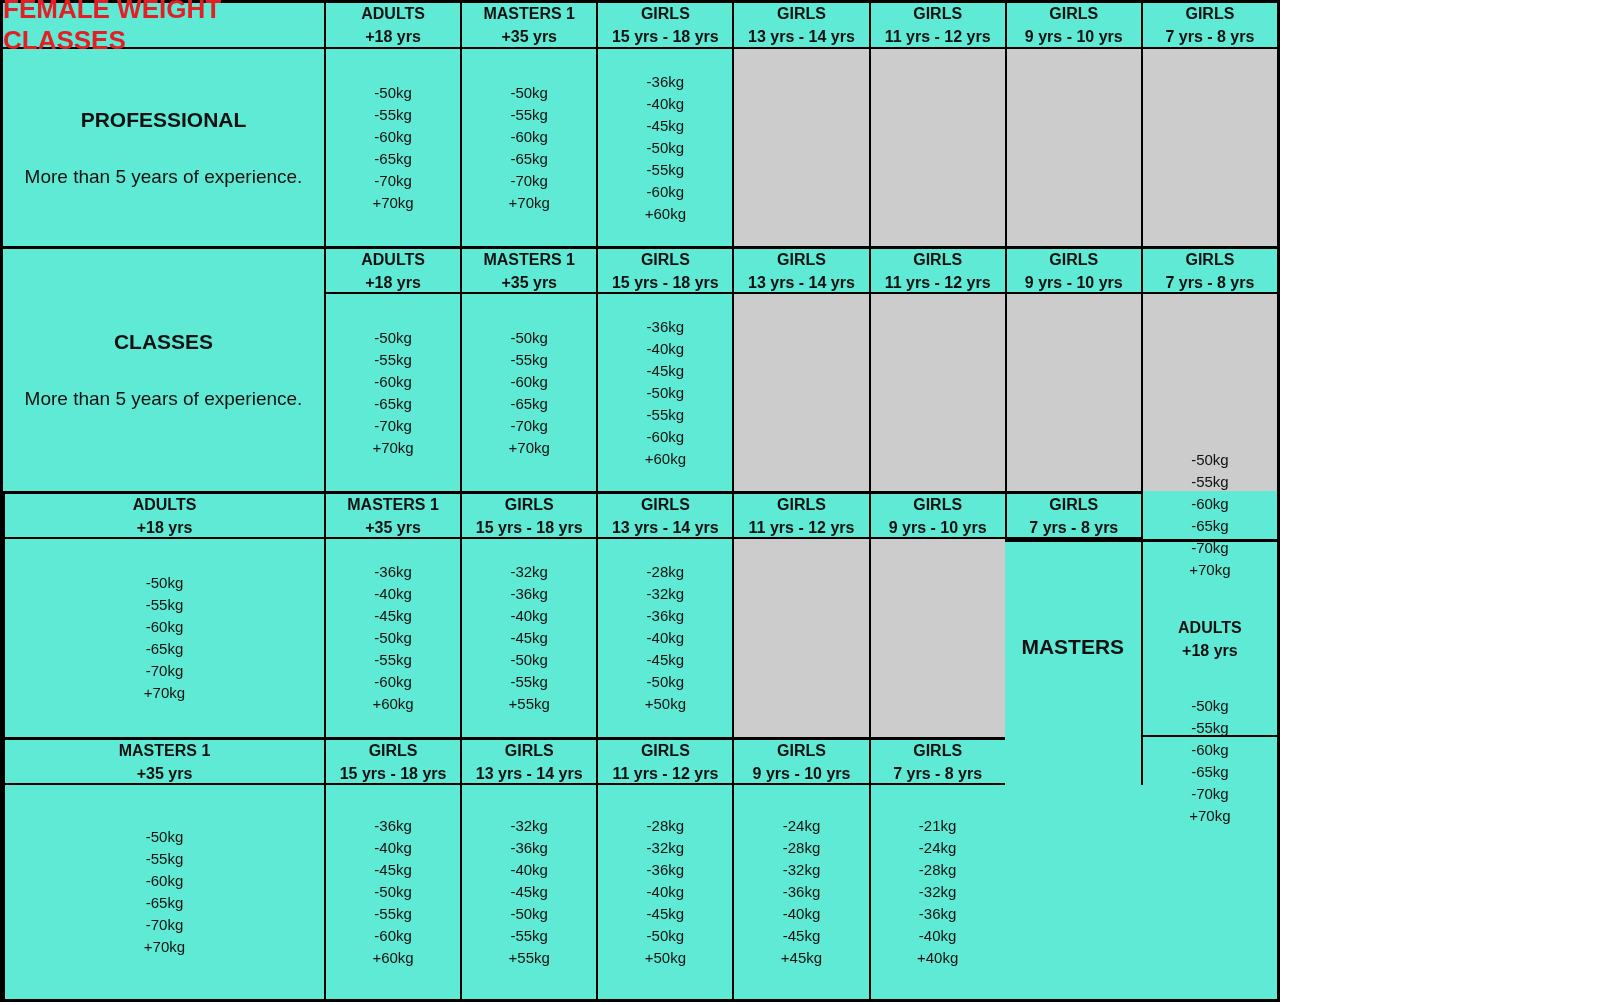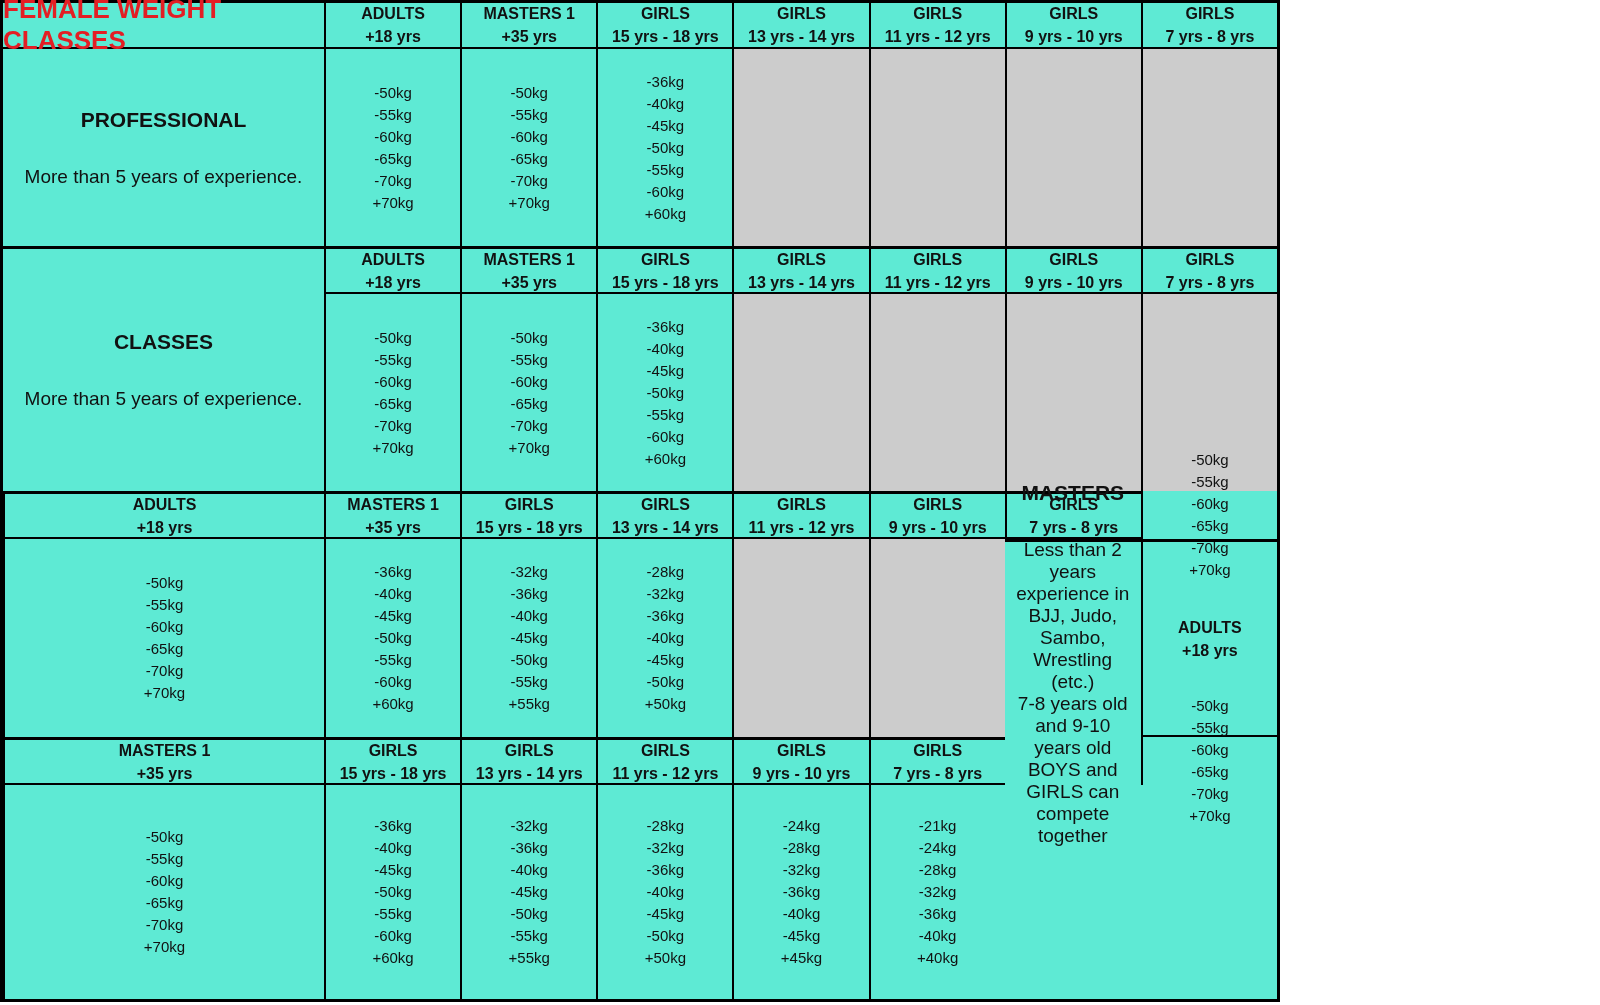--- a/index.html
+++ b/index.html
@@ -254,26 +254,20 @@
       <div>-40kg</div>
       <div>-45kg</div>
       <div>-50kg</div>
       <div>+50kg</div>
     </div>
   <div class="c data empty"></div>
   <div class="c data empty"></div>
 
   <div class="label no-l bt3 span2">
     <div class="sec-name">MASTERS</div>
-    <div class="sec-desc">
-        <div>Less than 2 years experience in BJJ, Judo,</div>
-        <div>Sambo, Wrestling (etc.)</div>
-        <div>7-8 years old and 9-10 years old BOYS and</div>
-        <div>GIRLS can compete together</div>
-      </div>
   </div>
   <div class="c head bt3 bb2">
     <span>ADULTS</span>
     <span>+18 yrs</span>
   </div>
   <div class="c head bt3 bb2">
     <span>MASTERS 1</span>
     <span>+35 yrs</span>
   </div>
   <div class="c head bt3 bb2">

